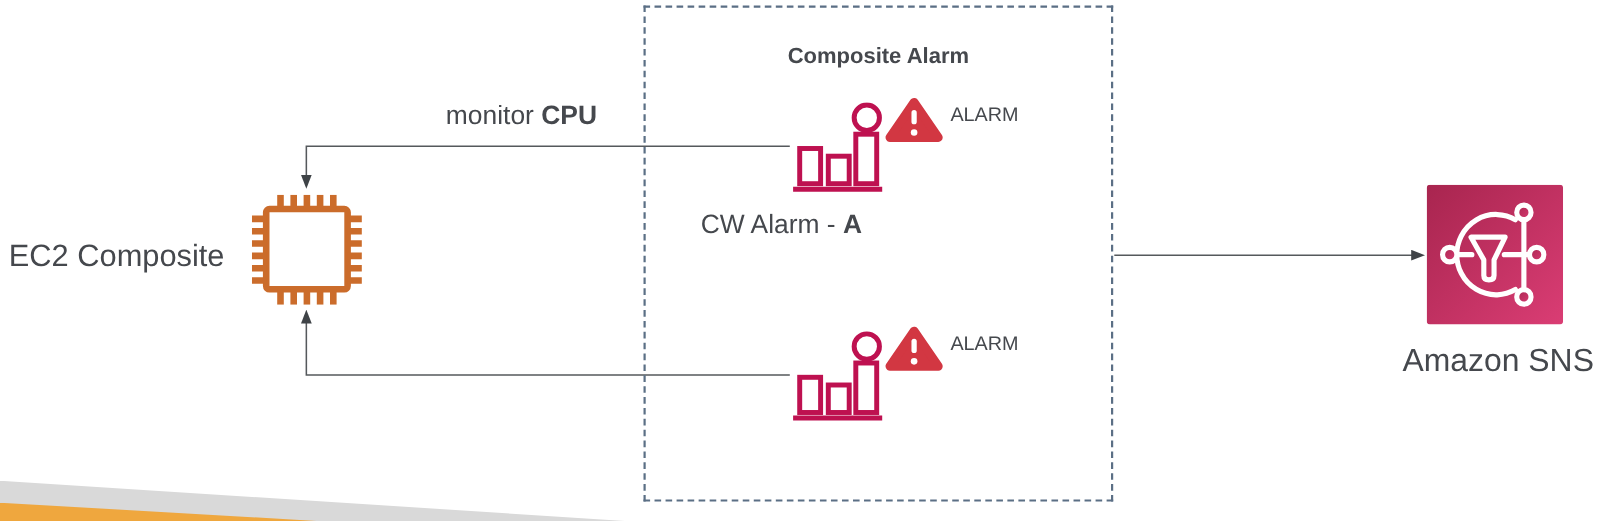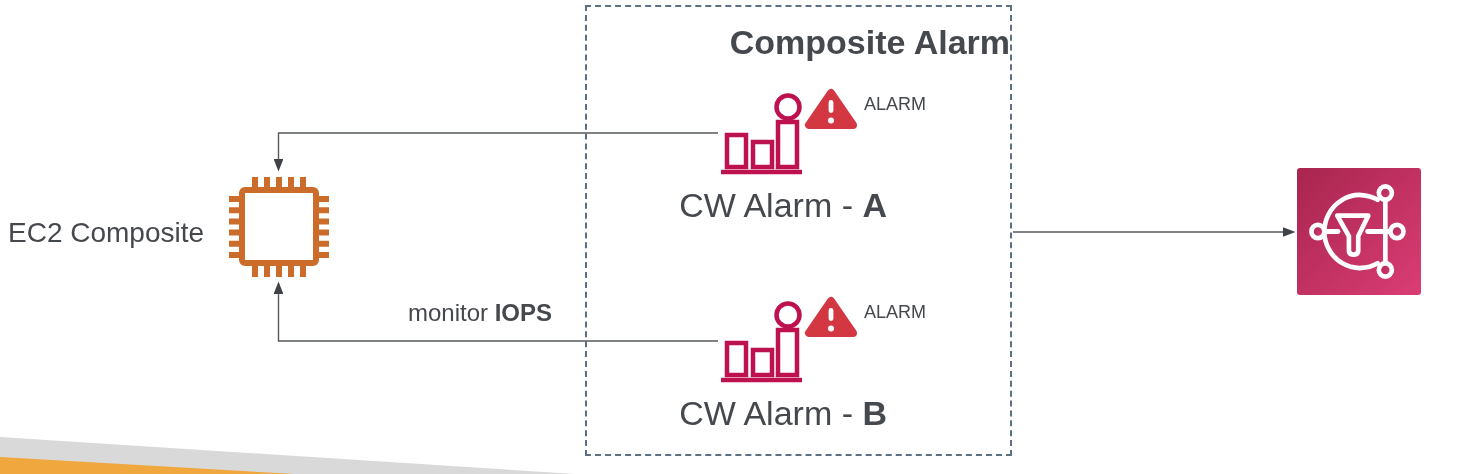--- a/index.html
+++ b/index.html
@@ -6,22 +6,22 @@
   .canvas{
     position:relative;width:1466px;height:474px;background:#fff;overflow:hidden;
     font-family:"Liberation Sans",sans-serif;color:var(--text,#45484D);
   }
   .abs{position:absolute;}
   .connector-layer{position:absolute;left:0;top:0;width:1466px;height:474px;pointer-events:none;}
   .composite-box{
     position:absolute;left:585px;top:5px;width:427px;height:451px;
     border:2px dashed var(--box-border,#5B6F85);box-sizing:border-box;background:transparent;
   }
-  .composite-title{margin-top:16px;text-align:right;font-size:34px;font-weight:bold;color:var(--text,#45484D);}
-  .node-label{font-size:34px;text-align:right;white-space:nowrap;line-height:32px;}
+  .composite-title{margin-top:33px;text-align:center;font-size:20px;font-weight:bold;color:var(--text,#45484D);}
+  .node-label{font-size:24px;text-align:left;white-space:nowrap;line-height:32px;}
   .node-label b{font-weight:bold;}
   .edge-label{font-size:24px;text-align:center;white-space:nowrap;line-height:29px;}
   .edge-label b{font-weight:bold;}
   .status-text{font-size:18px;line-height:28px;white-space:nowrap;}
   .ec2-label{left:8px;top:216px;width:212px;font-size:28px;line-height:33px;text-align:left;white-space:nowrap;}
   .sns-label{left:1257px;top:311px;width:210px;font-size:29px;line-height:34px;text-align:center;white-space:nowrap;}
   .wedge{position:absolute;left:0;bottom:0;clip-path:polygon(0 0,100% 100%,0 100%);}
   .wedge-gray{width:575px;height:37px;background:var(--wedge-gray,#D9D9D9);}
   .wedge-orange{width:295px;height:17px;background:var(--wedge-orange,#EFA73E);}
 </style>
@@ -86,23 +86,22 @@
       <circle cx="72" cy="14" r="11.5" fill="#ffffff"></circle>
       <line x1="5" y1="79" x2="86" y2="79"></line>
     </g>
   </svg>
   <svg class="abs" style="left:802px;top:294px" width="58" height="46" viewBox="0 0 58 46">
     <path d="M29,7 L7,39 H51 Z" style="fill:var(--warning-red,#D23742);stroke:var(--warning-red,#D23742)" stroke-width="8" stroke-linejoin="round"></path>
     <rect x="26.6" y="14" width="4.8" height="13" rx="2.4" fill="#ffffff"></rect>
     <circle cx="29" cy="34.5" r="3" fill="#ffffff"></circle>
   </svg>
   <div class="abs status-text" style="left:864px;top:298px">ALARM</div>
-  <div class="abs node-label" style="left:637px;top:397px;width:250px"><span>CW Alarm - </span><b>B</b></div>
 
-  <div class="abs edge-label" style="left:355px;top:298px;width:250px"><span>monitor </span><b>IOPS</b></div>
+  <div class="abs edge-label" style="left:350px;top:91px;width:248px"><span>monitor </span><b>CPU</b></div>
 
   <svg class="abs" style="left:1297px;top:168px" width="124" height="127" viewBox="0 0 80 80" preserveAspectRatio="none">
     <defs>
       <linearGradient id="snsgrad" x1="0" y1="0" x2="1" y2="1">
         <stop offset="0" style="stop-color:var(--sns-grad-start,#A8254F)"></stop>
         <stop offset="1" style="stop-color:var(--sns-grad-end,#DA3D74)"></stop>
       </linearGradient>
     </defs>
     <rect x="0" y="0" width="80" height="80" rx="2" fill="url(#snsgrad)"></rect>
     <g stroke="#ffffff" stroke-width="3" fill="none" stroke-linejoin="round" stroke-linecap="round">
@@ -110,14 +109,15 @@
       <line x1="57" y1="20" x2="57" y2="60"></line>
       <line x1="18" y1="40" x2="26.5" y2="40"></line>
       <line x1="45.5" y1="40" x2="59.5" y2="40"></line>
       <path d="M26,30 H46 L39.5,43 V52 Q39.5,54.5 36.5,54.5 Q33.5,54.5 33.5,52 V43 Z"></path>
       <circle cx="13.5" cy="40" r="4.2" fill="url(#snsgrad)"></circle>
       <circle cx="57" cy="15.8" r="4.2" fill="url(#snsgrad)"></circle>
       <circle cx="64.5" cy="40" r="4.2" fill="url(#snsgrad)"></circle>
       <circle cx="57" cy="64.2" r="4.2" fill="url(#snsgrad)"></circle>
     </g>
   </svg>
+  <div class="abs sns-label">Amazon SNS</div>
 
 </div>
 
 </body></html>

